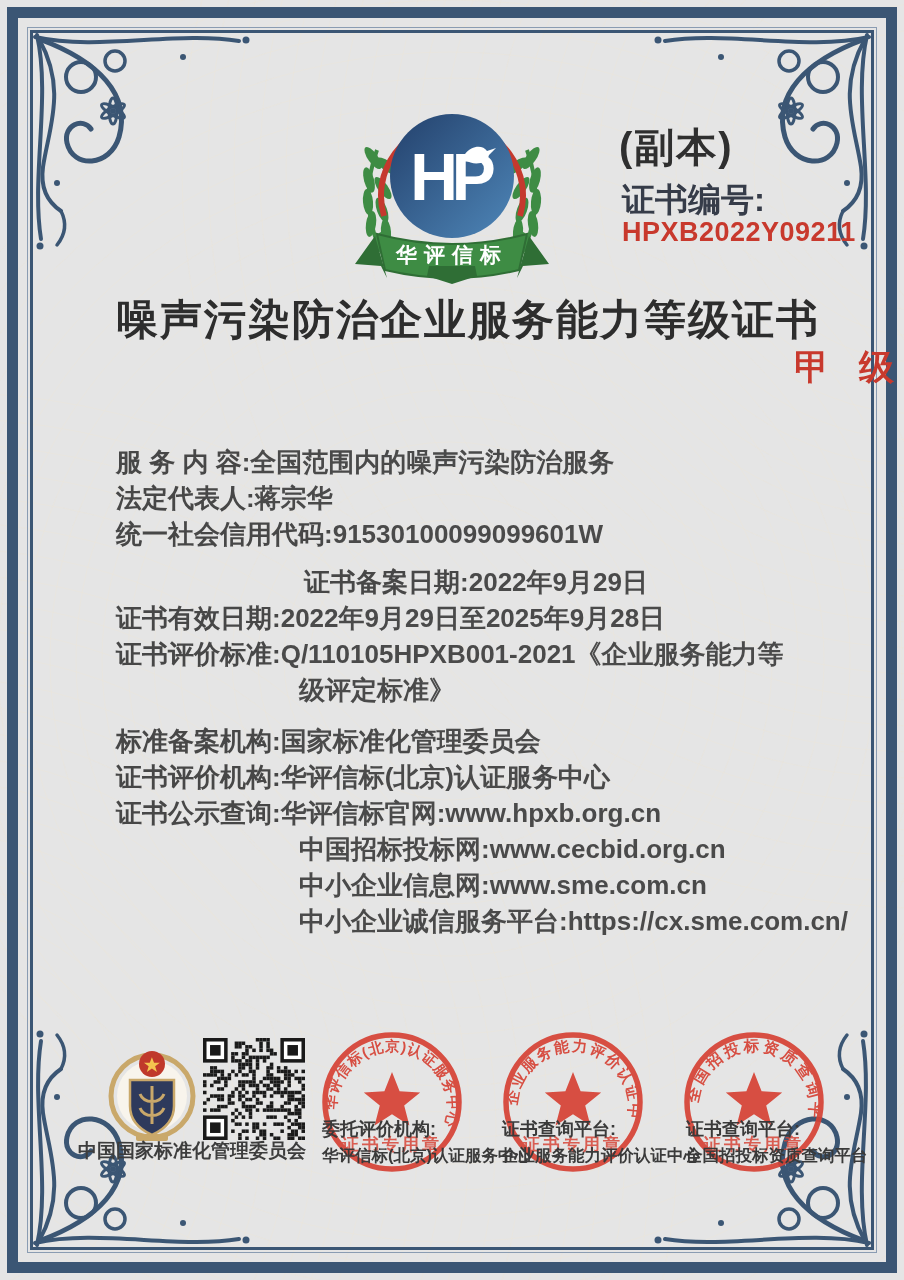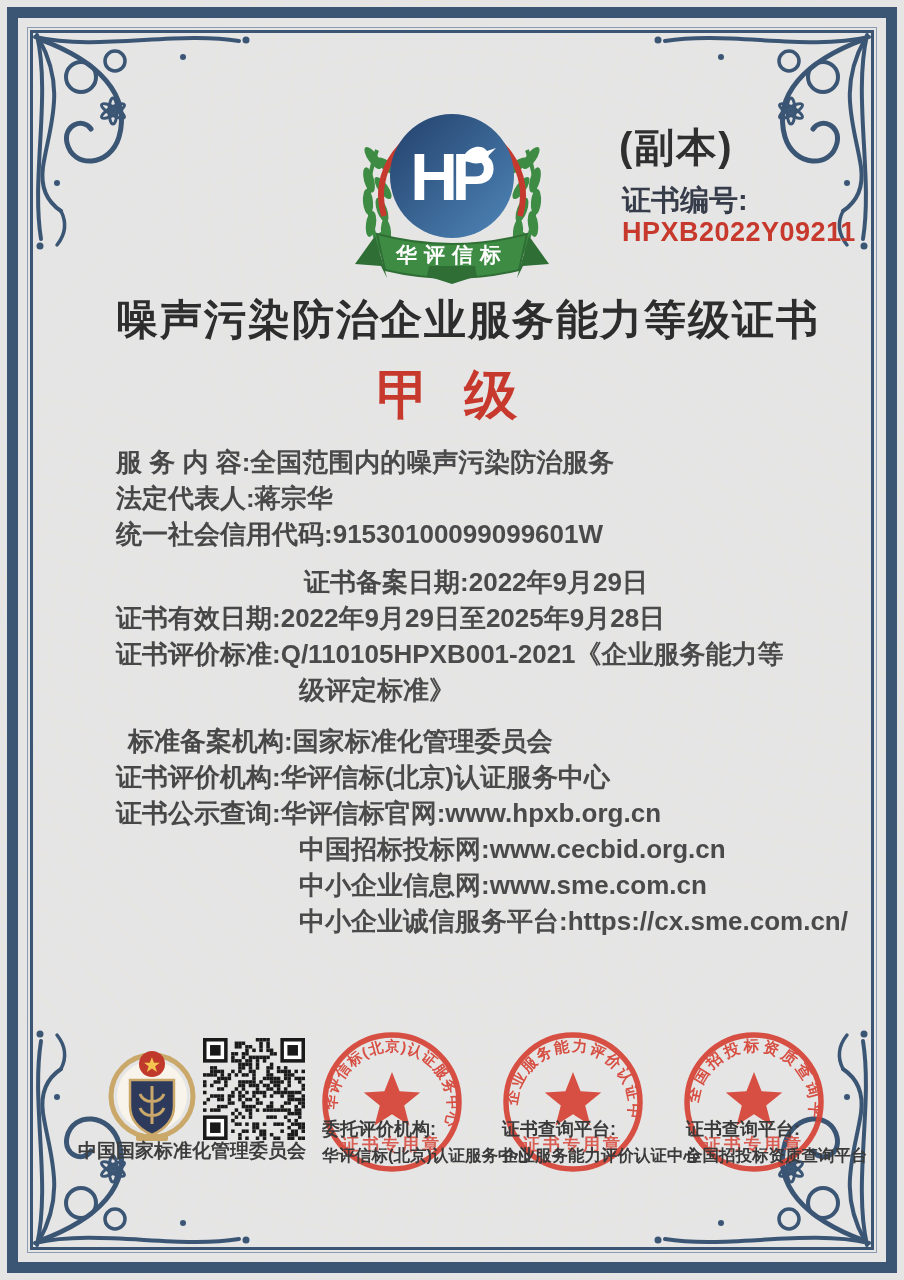--- a/index.html
+++ b/index.html
@@ -14,35 +14,35 @@
   .corner{position:absolute;width:225px;height:225px;z-index:2;}
   .corner.tl{left:27px;top:27px;}
   .corner.tr{right:27px;top:27px;transform:scaleX(-1);}
   .corner.bl{left:27px;bottom:27px;transform:scaleY(-1);}
   .corner.br{right:27px;bottom:27px;transform:scale(-1,-1);}
   
   .logo{position:absolute;left:347px;top:88px;z-index:3;}
   .copy-label{position:absolute;left:619px;top:120px;z-index:3;
               font-size:40px;font-weight:bold;color:#2f2f2f;letter-spacing:2px;}
   .certno{position:absolute;left:622px;top:184px;z-index:3;line-height:32px;}
-  .certno .lbl{font-size:29px;font-weight:bold;color:#363c49;display:block;}
+  .certno .lbl{font-size:33px;font-weight:bold;color:#363c49;display:block;}
   .certno .val{font-size:27px;font-weight:bold;color:#c8392d;display:block;letter-spacing:.5px;}
   
   .title{position:absolute;left:16px;top:292px;width:100%;text-align:center;z-index:3;
          font-size:42px;font-weight:900;color:#2d2d2d;letter-spacing:2px;}
-  .grade{position:absolute;left:0;top:360px;width:100%;text-align:center;z-index:3;
-         font-size:53px;font-weight:900;color:#c8392d;letter-spacing:10px;}
+  .grade{position:absolute;left:0;top:344px;width:100%;text-align:right;z-index:3;
+         font-size:35px;font-weight:900;color:#c8392d;letter-spacing:10px;}
   
   .blocks{position:absolute;left:116px;top:444px;width:720px;z-index:3;
           font-size:26px;font-weight:700;color:#4a4a4a;}
   .row{line-height:36px;white-space:nowrap;}
   .row .lbl{color:#474747;}
   .row.indent{margin-left:183px;}
   .blk-gap1{margin-top:12px;text-align:center;}
-  .blk-gap2{margin-top:15px;margin-left:12px;}
+  .blk-gap2{margin-top:15px;}
   
   .footer{position:absolute;left:0;top:1020px;width:904px;height:170px;z-index:3;}
   .emblem{position:absolute;left:106px;top:22px;}
   .qr{position:absolute;left:203px;top:18px;}
   .authority-caption{position:absolute;left:78px;top:118px;width:250px;
                      font-size:19px;font-weight:bold;color:#3d3d3d;z-index:5;}
   .seal{position:absolute;top:6px;z-index:4;opacity:.92;}
   .seal.s0{left:316px;} .seal.s1{left:497px;} .seal.s2{left:678px;}
   .seal-cap{position:absolute;z-index:5;color:#3a3a3a;}
   .seal-cap .cl{font-size:18px;font-weight:bold;line-height:26px;display:block;}

